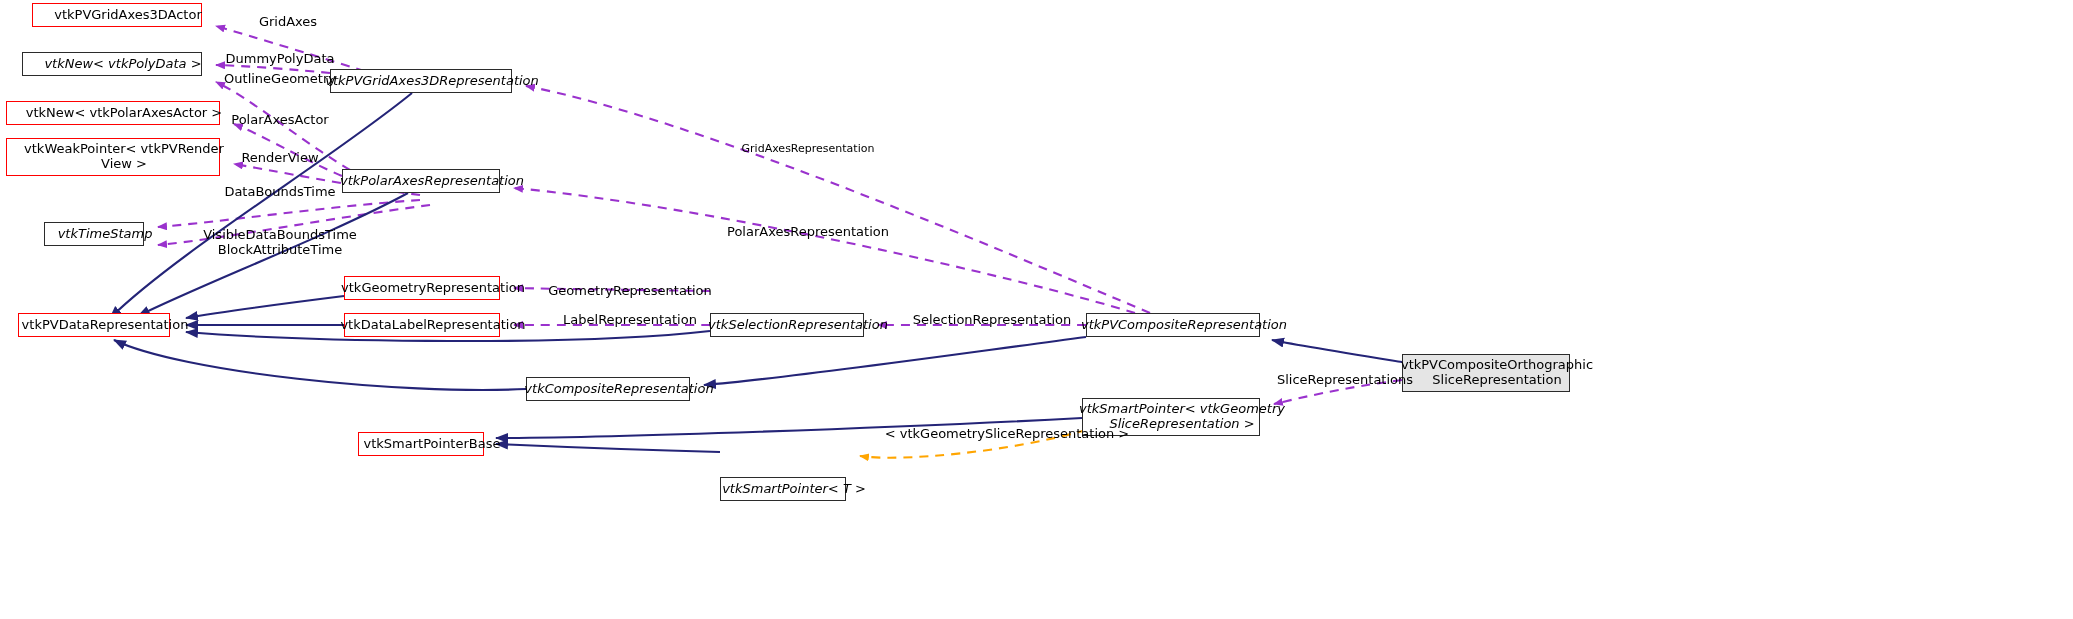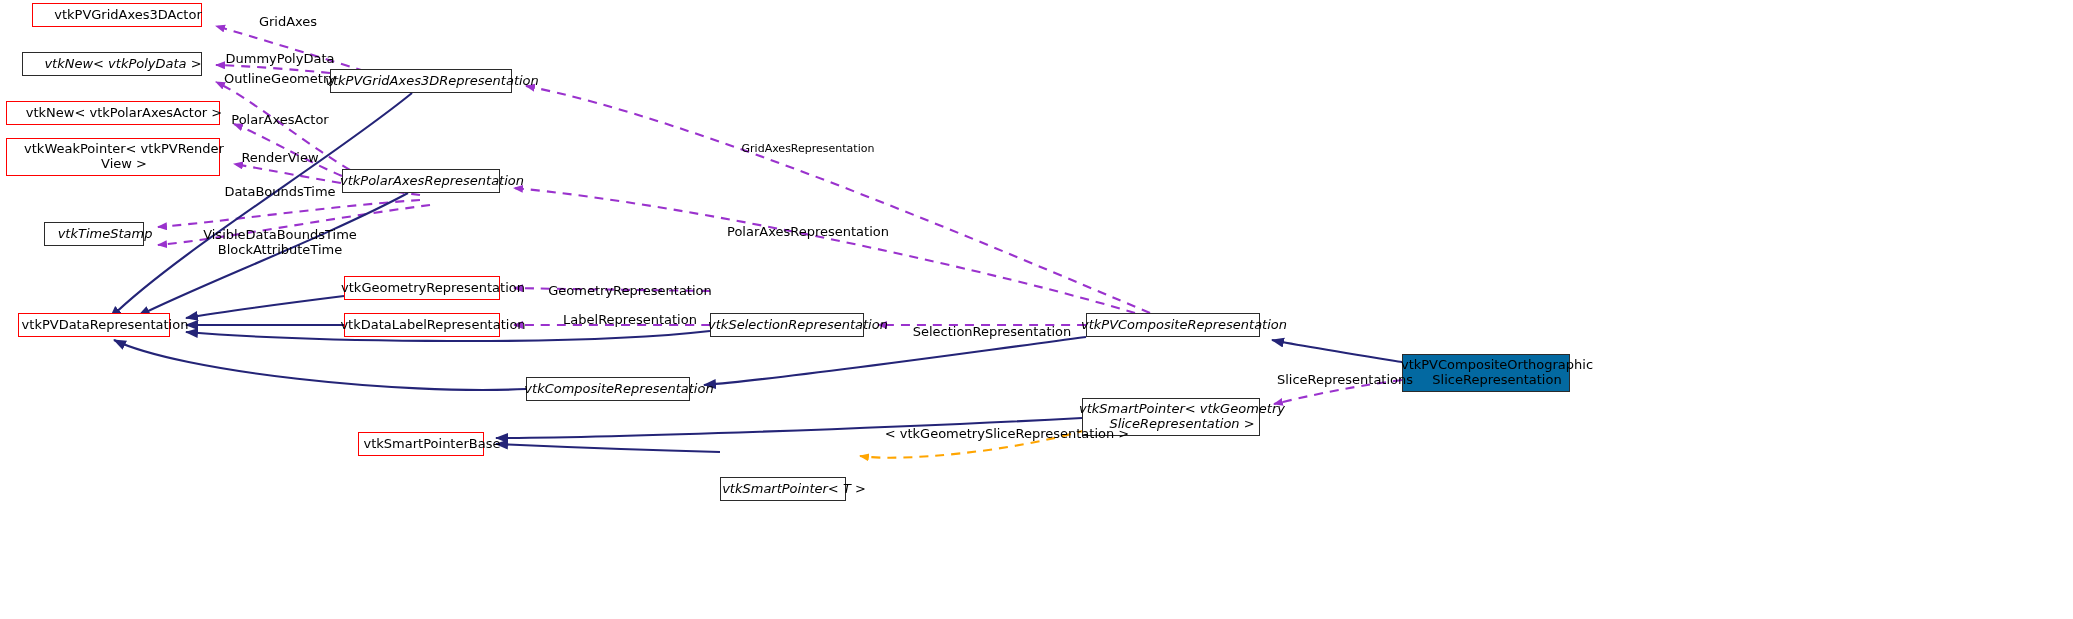--- a/index.html
+++ b/index.html
@@ -4,21 +4,21 @@
 <style>
   html,body{margin:0;padding:0;background:#ffffff;}
   body{font-family:"DejaVu Sans","Liberation Sans",sans-serif;}
   #diagram-root{position:relative;width:2073px;height:619px;background:#fff;overflow:hidden;}
   svg#edges{position:absolute;left:0;top:0;width:2073px;height:619px;}
   .node{position:absolute;box-sizing:border-box;display:flex;align-items:center;justify-content:center;
         text-align:center;background:#ffffff;line-height:1.12;white-space:pre;padding-left:22px;}
   .node span{display:block;}
   .n-black{border:1.4px solid #2b2b2b;font-style:italic;}
   .n-red{border:1.4px solid #ff0000;}
-  .n-current{border:1.4px solid #2b2b2b;background:#0369a1;}
+  .n-current{border:1.4px solid #2b2b2b;background:#e5e5e5;}
   .elabel{position:absolute;color:#000;white-space:pre;text-align:center;line-height:1.14;}
 </style>
 </head>
 <body>
 
 <div id="diagram-root">
 
   <svg id="edges" viewBox="0 0 2073 619">
     <defs>
       <marker id="arrUsage" markerWidth="10" markerHeight="10" refX="9" refY="4" orient="auto" markerUnits="userSpaceOnUse">
@@ -163,19 +163,19 @@
   <div class="elabel" style="left:228px;top:15px;width:120px;font-size:13px;text-align:center;">GridAxes</div>
   <div class="elabel" style="left:205px;top:52px;width:150px;font-size:13px;">DummyPolyData</div>
   <div class="elabel" style="left:205px;top:72px;width:150px;font-size:13px;">OutlineGeometry</div>
   <div class="elabel" style="left:205px;top:113px;width:150px;font-size:13px;">PolarAxesActor</div>
   <div class="elabel" style="left:205px;top:151px;width:150px;font-size:13px;">RenderView</div>
   <div class="elabel" style="left:205px;top:185px;width:150px;font-size:13px;">DataBoundsTime</div>
   <div class="elabel" style="left:190px;top:228px;width:180px;font-size:13px;">VisibleDataBoundsTime
 BlockAttributeTime</div>
   <div class="elabel" style="left:540px;top:284px;width:180px;font-size:13px;">GeometryRepresentation</div>
   <div class="elabel" style="left:556px;top:313px;width:148px;font-size:13px;">LabelRepresentation</div>
-  <div class="elabel" style="left:902px;top:313px;width:180px;font-size:13px;margin-top:12px;">SelectionRepresentation</div>
+  <div class="elabel" style="left:902px;top:313px;width:180px;font-size:13px;">SelectionRepresentation</div>
   <div class="elabel" style="left:718px;top:143px;width:180px;font-size:11px;">GridAxesRepresentation</div>
   <div class="elabel" style="left:718px;top:225px;width:180px;font-size:13px;">PolarAxesRepresentation</div>
   <div class="elabel" style="left:1270px;top:373px;width:150px;font-size:13px;">SliceRepresentations</div>
   <div class="elabel" style="left:872px;top:427px;width:270px;font-size:13px;">&lt; vtkGeometrySliceRepresentation &gt;</div>
 
 </div>
 
 </body></html>

